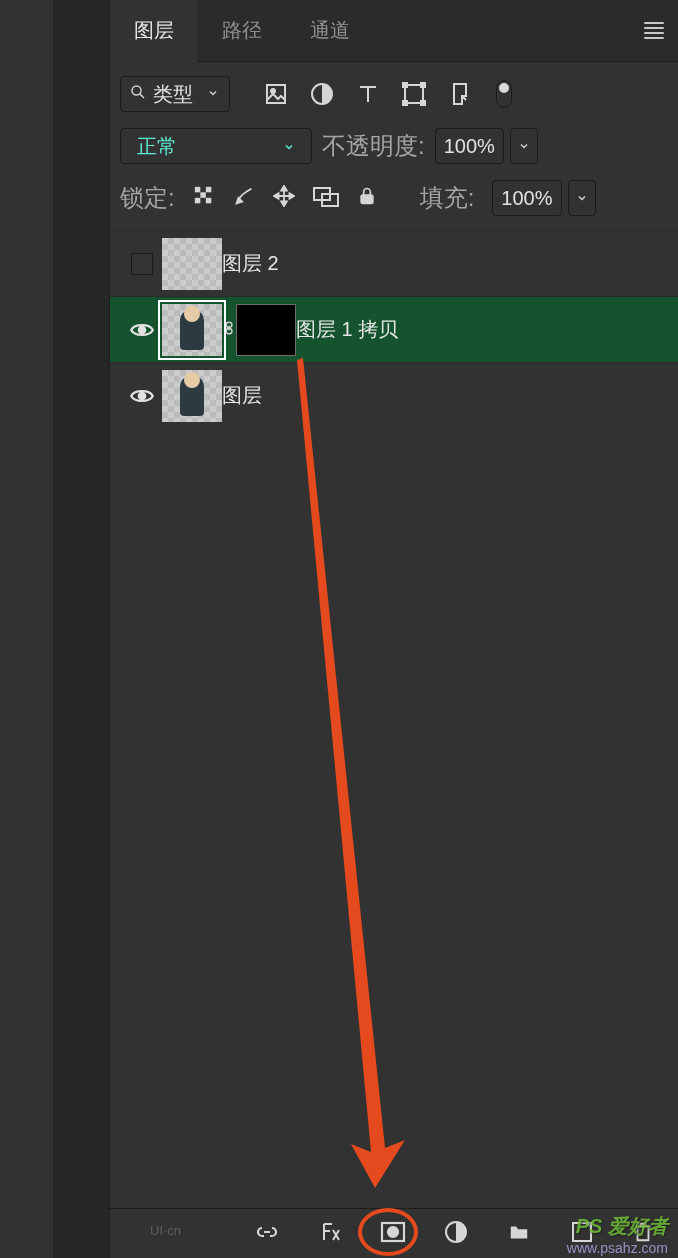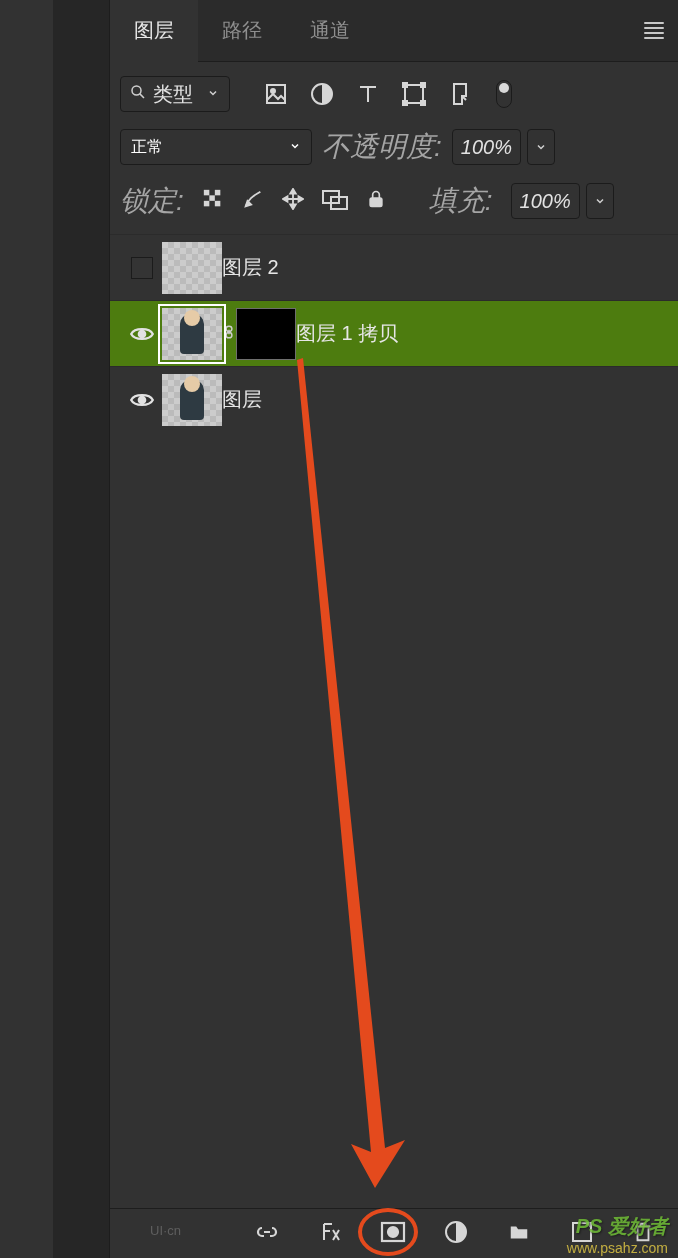--- a/index.html
+++ b/index.html
@@ -112,35 +112,35 @@
     padding: 6px 10px 10px 10px;
     gap: 10px;
   }
   .select-box {
     display: flex;
     align-items: center;
     justify-content: space-between;
     border: 1px solid #1b1b1b;
     border-radius: 4px;
     height: 36px;
-    padding: 0 10px;
-    color: #ffffff;
-    font-size: 16px;
+    padding: 0 16px;
+    color: #5eead4;
+    font-size: 20px;
     cursor: pointer;
   }
   .blend-mode { width: 192px; }
-  .row-label { color: #a5a5a5; font-size: 28px; font-style: italic; }
+  .row-label { color: #a5a5a5; font-size: 24px; }
   .pct-box { display: flex; align-items: center; gap: 6px; }
   .pct-val {
     border: 1px solid #1b1b1b;
     border-radius: 4px;
     height: 36px;
     padding: 0 8px;
     display: flex; align-items: center;
-    color: #e2e2e2; font-size: 20px; font-style: italic;
+    color: #e2e2e2; font-size: 20px;
   }
   .chev-box {
     border: 1px solid #1b1b1b;
     border-radius: 4px;
     height: 36px; width: 28px;
     display: flex; align-items: center; justify-content: center;
     color: #cfcfcf; font-size: 12px;
     cursor: pointer;
   }
 
@@ -156,21 +156,21 @@
 
   
   .layers { flex: 1; overflow: hidden; }
   .layer {
     display: flex;
     align-items: center;
     height: 66px;
     padding-left: 12px;
     border-top: 1px solid #2b2b2b;
   }
-  .layer.selected { background: #4d7c0f; }
+  .layer.selected { background: #14532d; }
   .vis {
     width: 40px; height: 40px;
     display: flex; align-items: center; justify-content: center;
     cursor: pointer;
   }
   .vis-empty {
     width: 22px; height: 22px;
     border: 1px solid #1b1b1b;
     background: #343434;
   }
@@ -279,21 +279,21 @@
     font-size: 20px;
     font-weight: bold;
     pointer-events: none;
     text-shadow: 1px 1px 2px #1a1a1a;
     opacity: 0.85;
     font-style: italic;
   }
   .url {
     position: absolute;
     right: 10px; bottom: 2px;
-    color: #fde047;
+    color: #c4b5fd;
     font-size: 14px;
     pointer-events: none;
     opacity: 0.7;
   }
   .uicn {
     position: absolute;
     left: 150px; bottom: 20px;
     color: #888; font-size: 13px;
     opacity: 0.5;
     pointer-events: none;

